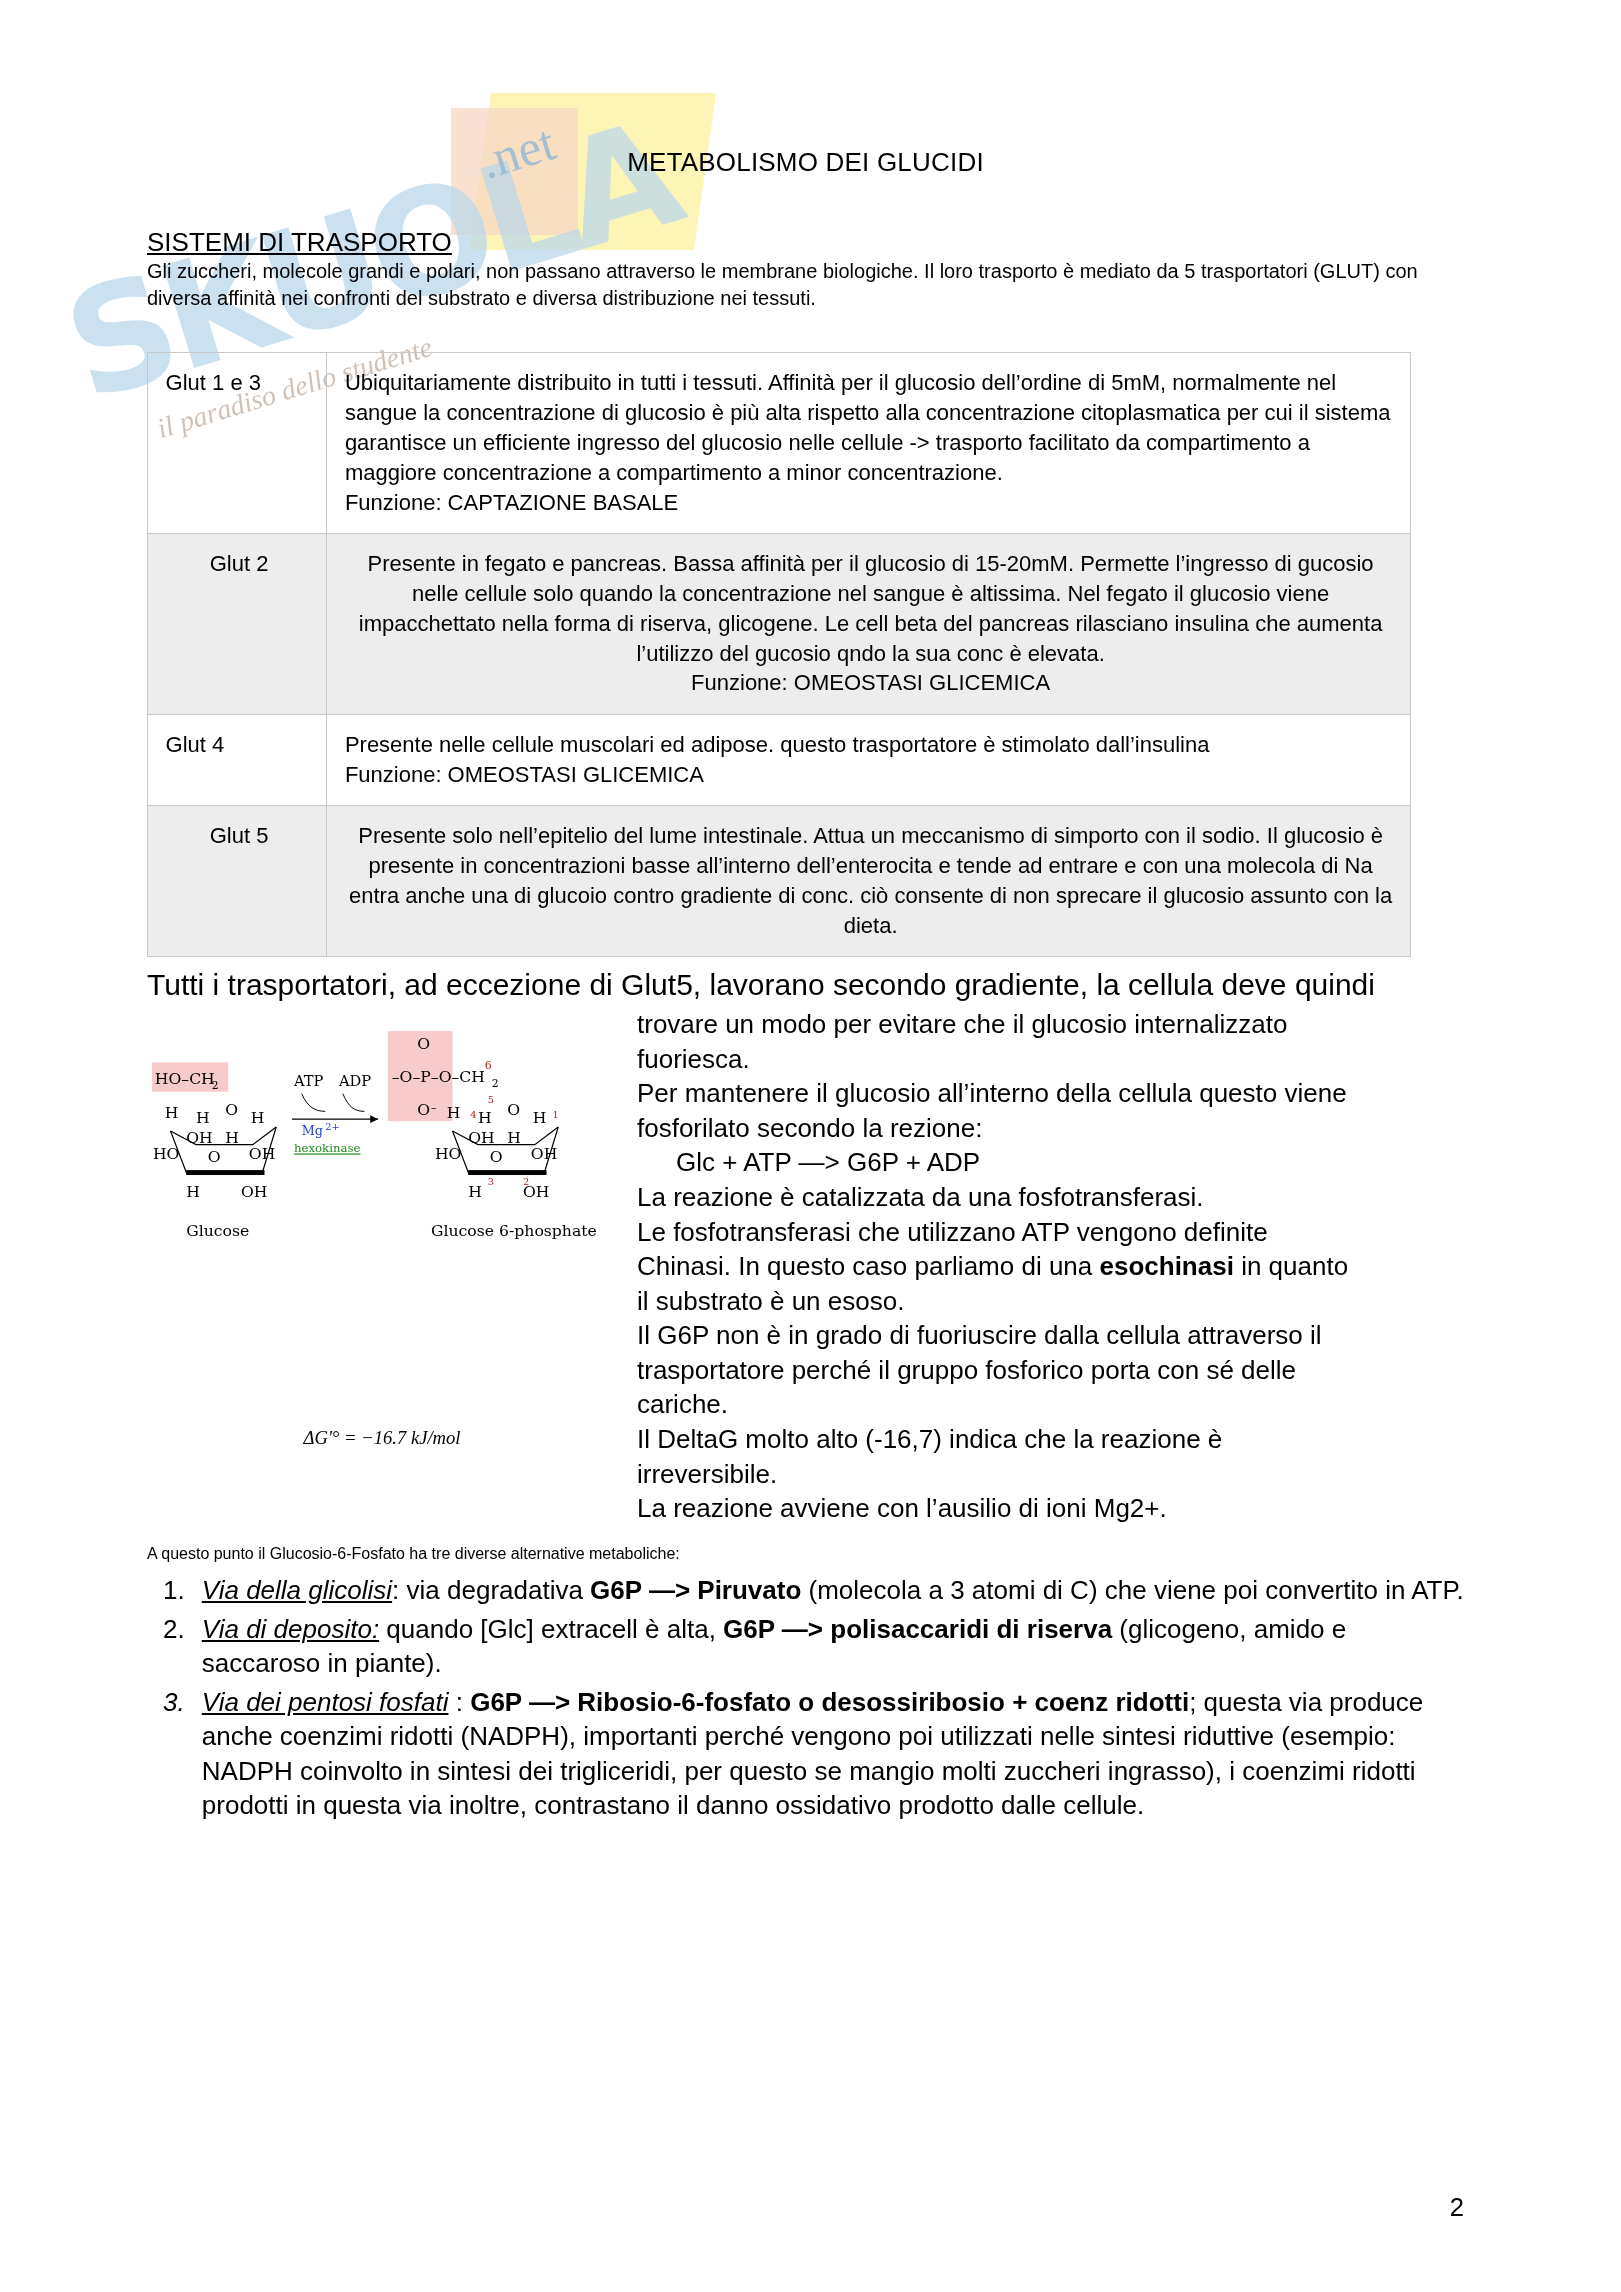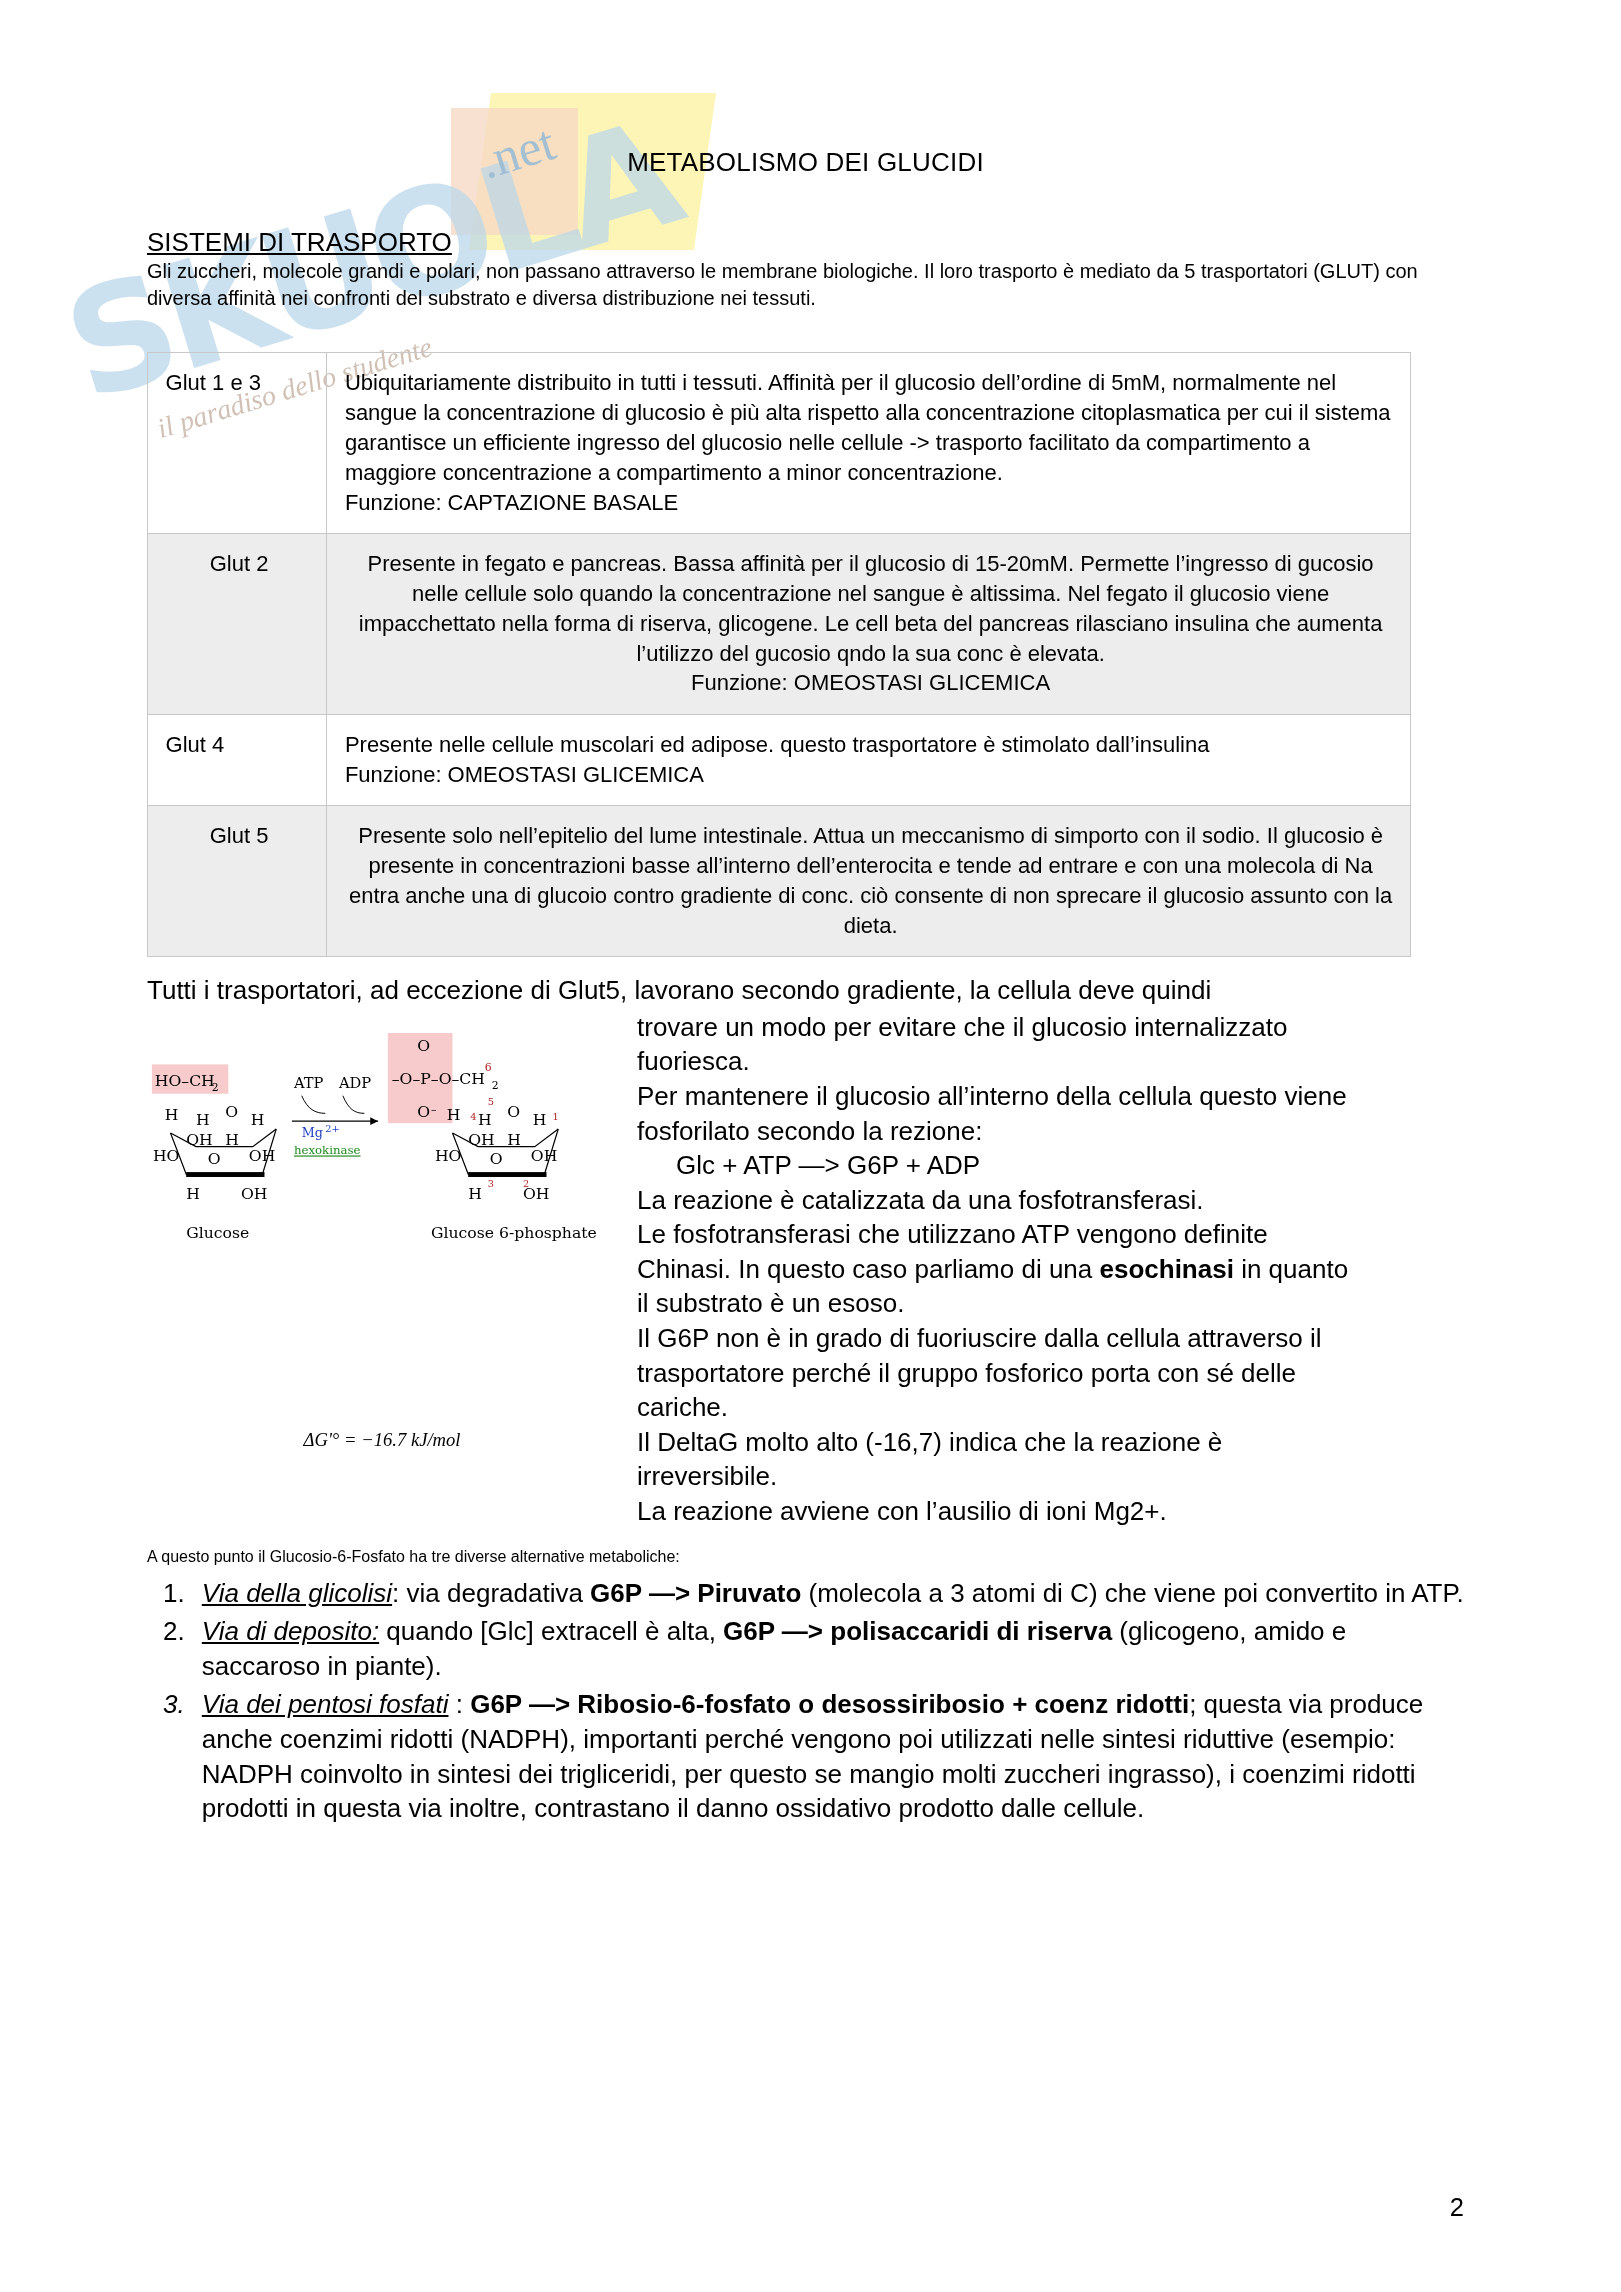--- a/index.html
+++ b/index.html
@@ -126,22 +126,22 @@
     line-height: 1.36;
   }
   table.glut td.key {
     width: 147px;
   }
   table.glut tr.shade td {
     background: #ededed;
     text-align: center;
   }
   .after-table {
-    margin-top: 16px;
-    font-size: 26px;
+    margin-top: 8px;
+    font-size: 30px;
     line-height: 1.33;
   }
   
   .fig-row {
     position: relative;
     margin-top: 2px;
     min-height: 510px;
   }
   .fig {
     position: absolute;

